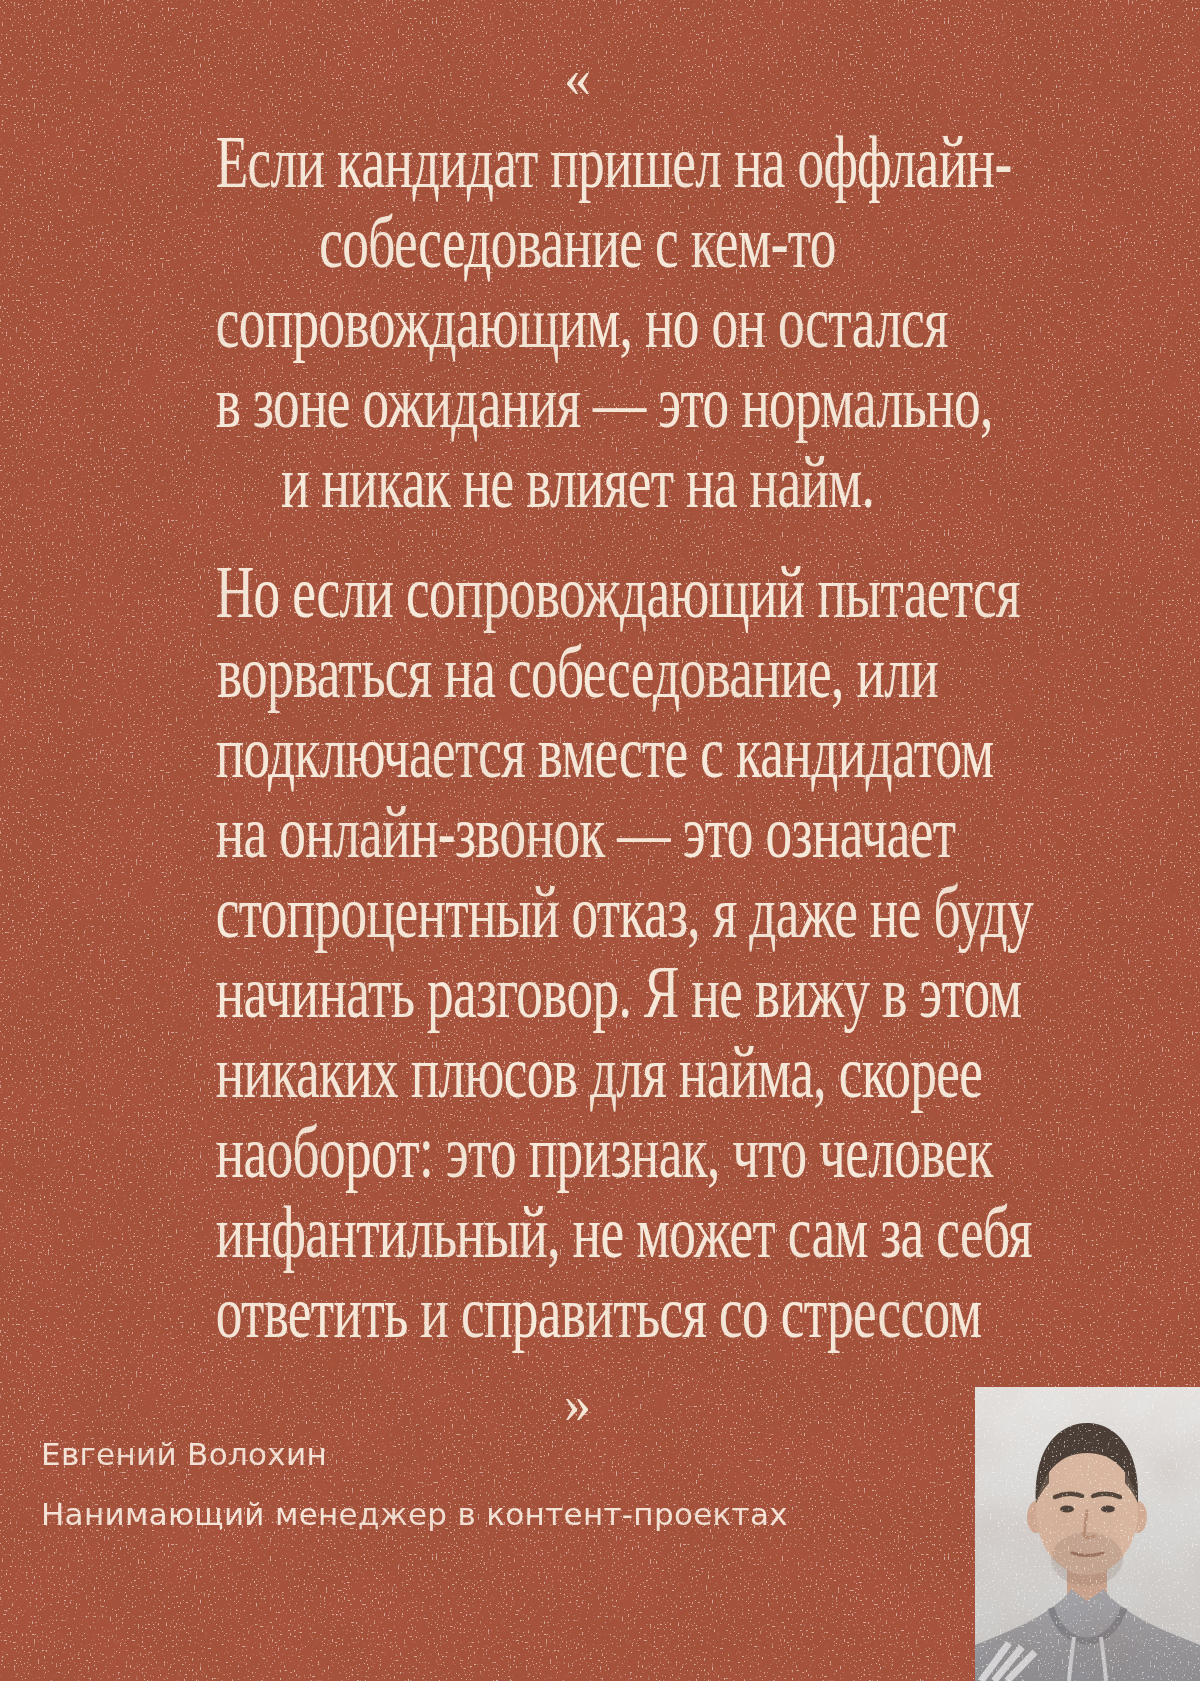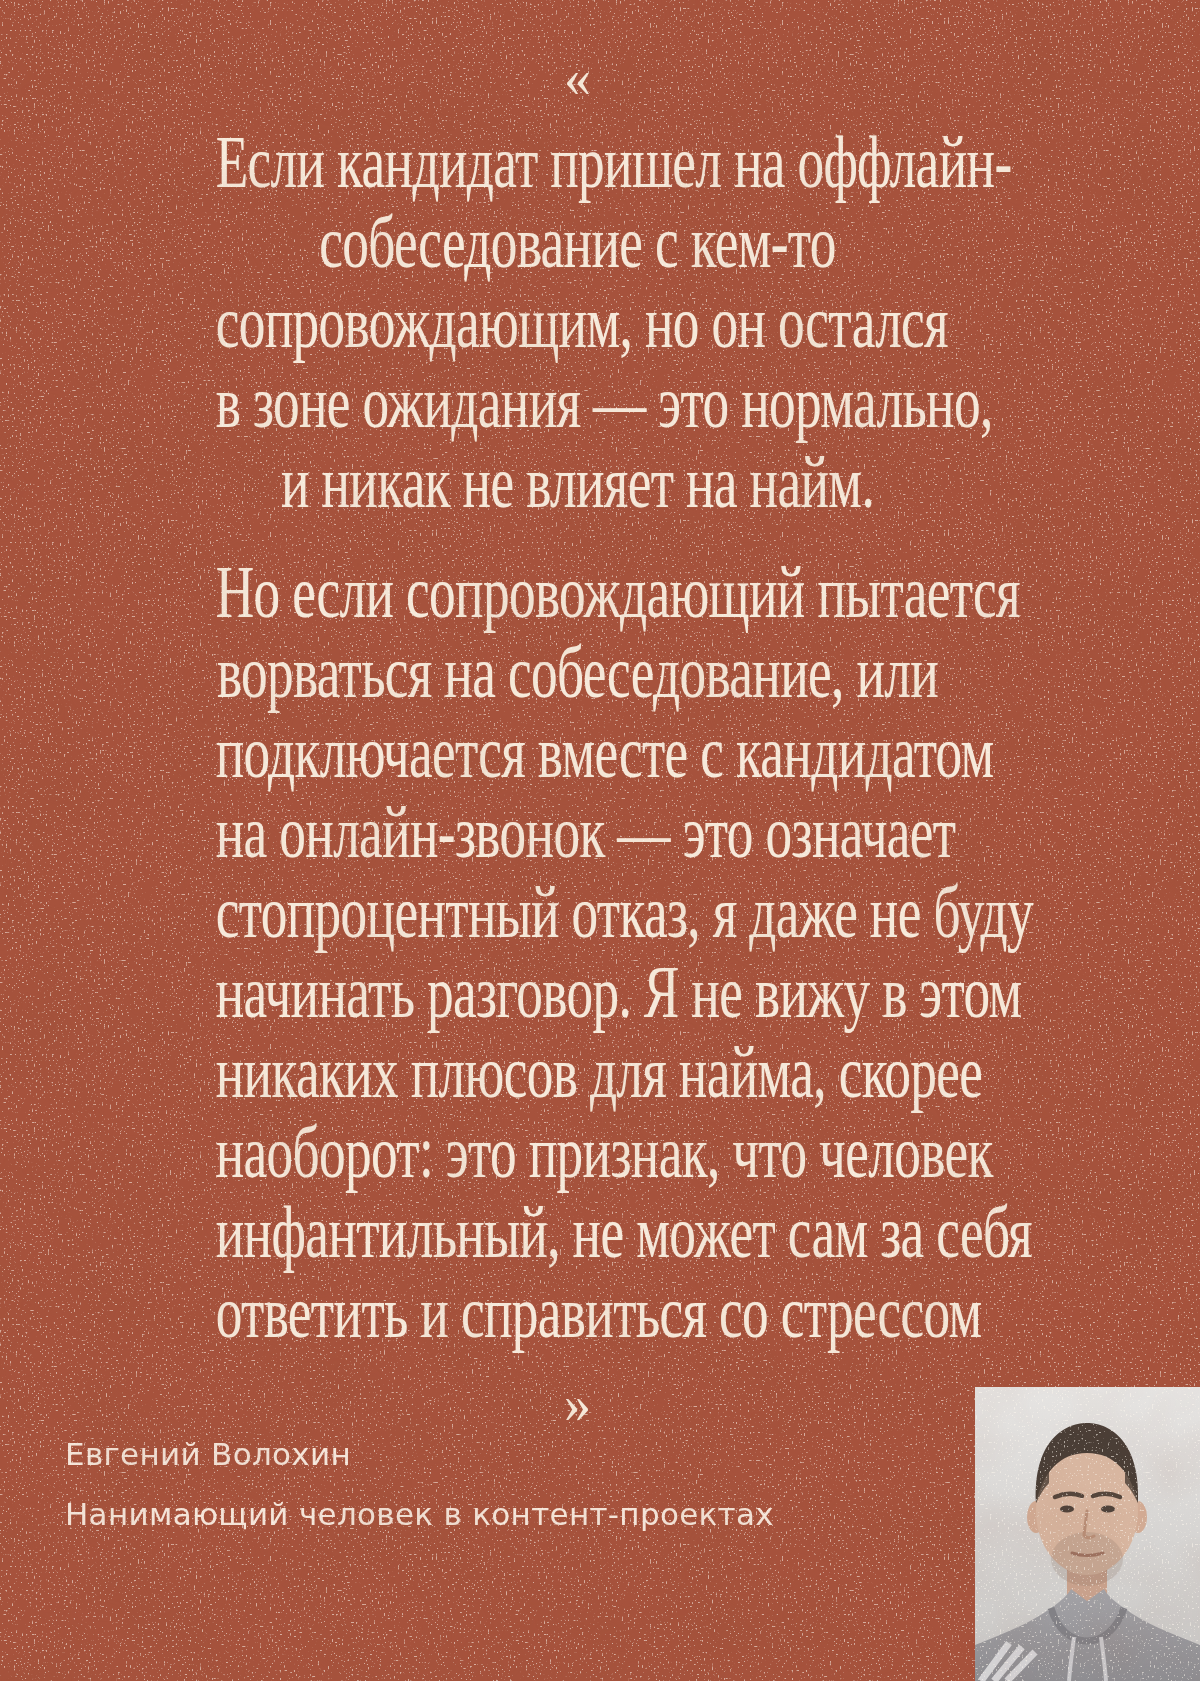--- a/index.html
+++ b/index.html
@@ -25,21 +25,21 @@
   .para.p2{margin-top:30px;}
   .qline{
     font-size:74px;line-height:80px;height:80px;
     white-space:nowrap;
     transform:scaleX(0.72);
     transform-origin:50% 50%;
     letter-spacing:-0.012em;
     text-shadow:0 0 1px rgba(246,233,218,0.35);
   }
   .author{
-    position:absolute;left:65px;top:1436px;
+    position:absolute;left:41px;top:1436px;
     font-family:"DejaVu Sans", sans-serif;
     color:#f4e4d8;
   }
   .author-name{font-size:31px;line-height:37px;margin-bottom:23px;letter-spacing:0.01em;}
   .author-title{font-size:31px;line-height:37px;letter-spacing:0.01em;}
   .photo{
     position:absolute;right:0;bottom:0;
     width:225px;height:294px;
     overflow:hidden;
   }
@@ -72,21 +72,21 @@
       <div class="qline">наоборот: это признак, что человек</div>
       <div class="qline">инфантильный, не может сам за себя</div>
       <div class="qline">ответить и справиться со стрессом</div>
     </div>
 
     <div class="qmark close">»</div>
   </div>
 
   <div class="author">
     <div class="author-name">Евгений Волохин</div>
-    <div class="author-title">Нанимающий человек в контент-проектах</div>
+    <div class="author-title">Нанимающий менеджер в контент-проектах</div>
   </div>
 
   <div class="photo">
     <svg viewBox="0 0 225 294" xmlns="http://www.w3.org/2000/svg">
       <defs>
         <linearGradient id="bgg" x1="0" y1="0" x2="0" y2="1">
           <stop offset="0" stop-color="#e6e4e2"></stop>
           <stop offset="1" stop-color="#c7c5c3"></stop>
         </linearGradient>
         <linearGradient id="hoodg" x1="0" y1="0" x2="0" y2="1">

